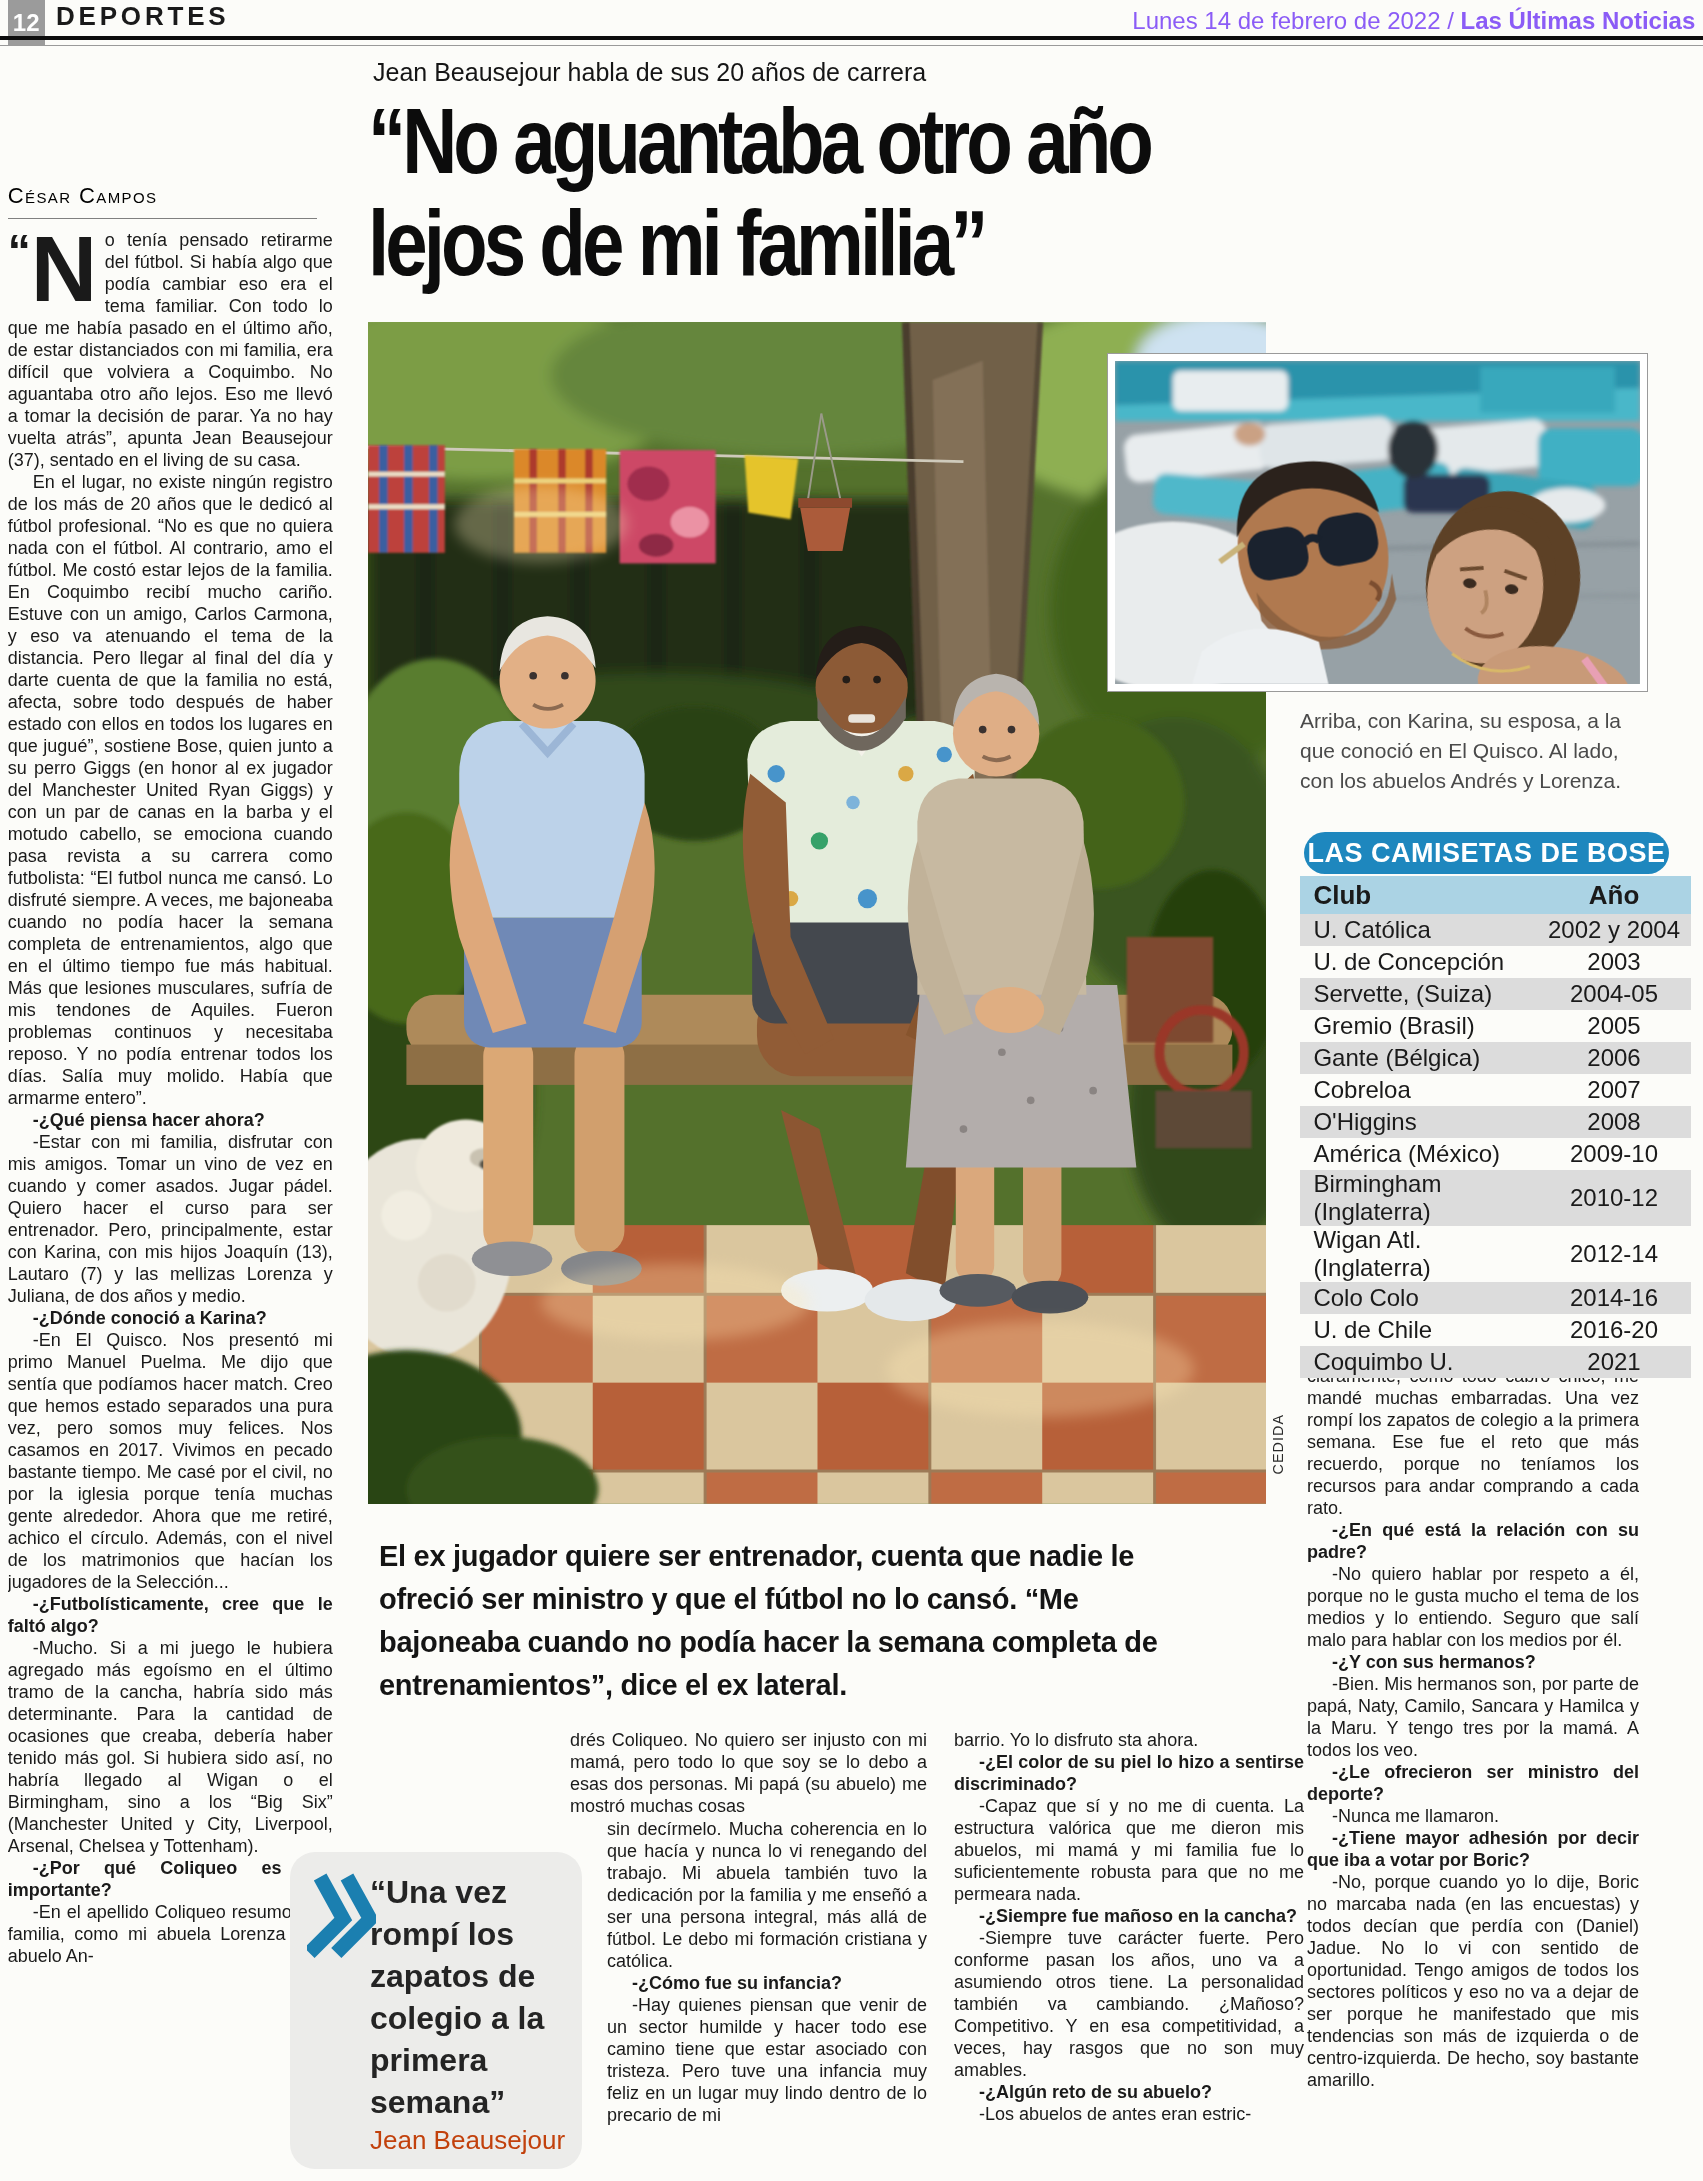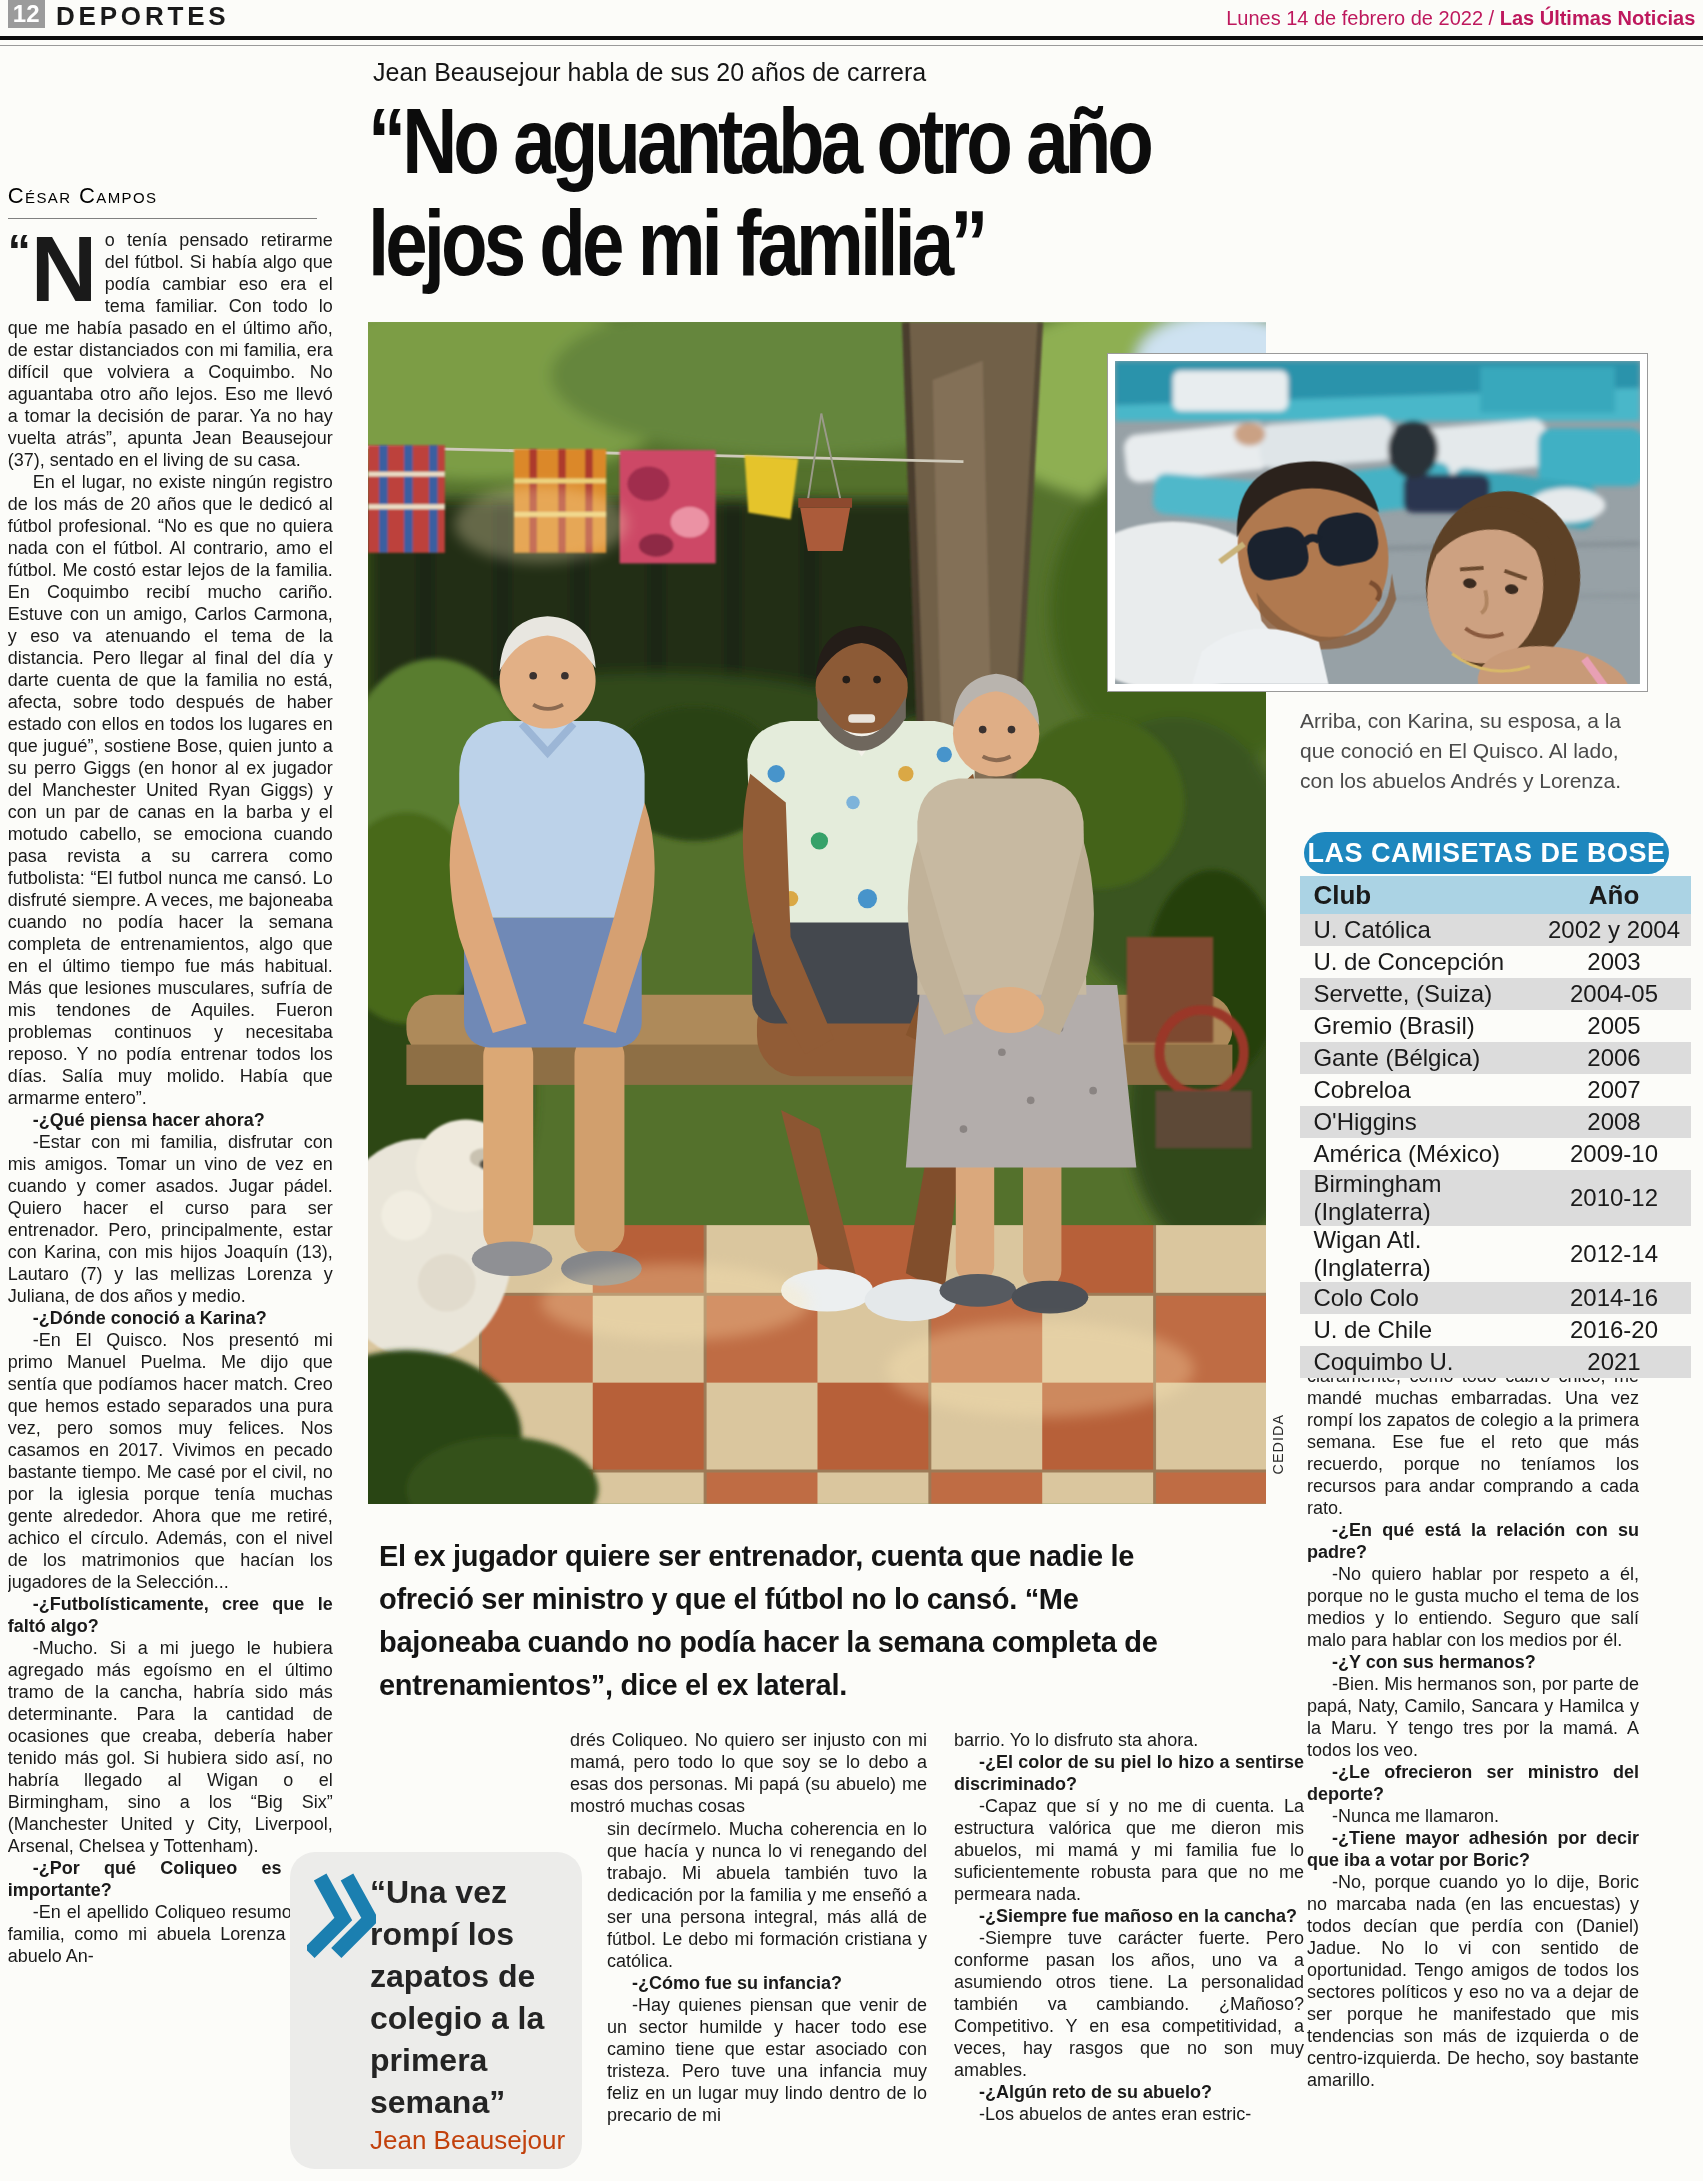--- a/index.html
+++ b/index.html
@@ -1,24 +1,24 @@
 <!DOCTYPE html>
 <html><head>
 <meta charset="utf-8">
 <style>
   html,body{margin:0;padding:0;background:#888;}
   .page{position:relative;width:1703px;height:2182px;background:#fcfcf9;overflow:hidden;
         font-family:"Liberation Sans",sans-serif;color:#1a1a1a;margin:0 auto;}
   .abs{position:absolute;}
 
   
-  .pagenum{left:7.7px;top:0;width:37px;height:28px;background:#9b9b9b;color:#fff;
+  .pagenum{left:7.7px;top:0;width:37px;height:45px;background:#9b9b9b;color:#fff;
            font-size:24px;font-weight:bold;display:flex;align-items:center;justify-content:center;}
   .section{left:56px;top:0;font-size:26px;font-weight:900;letter-spacing:3.8px;line-height:33px;}
-  .dateline{right:7.7px;top:6.7px;font-size:20px;color:#be185d;}
+  .dateline{right:7.7px;top:6.7px;font-size:24px;color:#8b5cf6;}
   .dateline b{font-weight:bold;}
   .rule1{left:0;top:36px;width:1703px;height:3.8px;background:#0d0d0d;}
   .rule2{left:0;top:45px;width:1703px;height:1px;background:#9a9a9a;}
 
   
   .kicker{left:373px;top:58px;font-size:25px;font-weight:400;color:#151515;}
   .headline{left:368px;top:90px;font-size:93px;line-height:102px;font-weight:800;
             letter-spacing:-4.8px;color:#0c0c0c;transform:scaleX(.82);transform-origin:0 0;white-space:nowrap;}
   .byline{left:7.7px;top:183px;width:309px;font-size:22px;font-variant:small-caps;
           letter-spacing:1.4px;color:#000000;border-bottom:1.9px solid #808080;padding-bottom:8.6px;}

